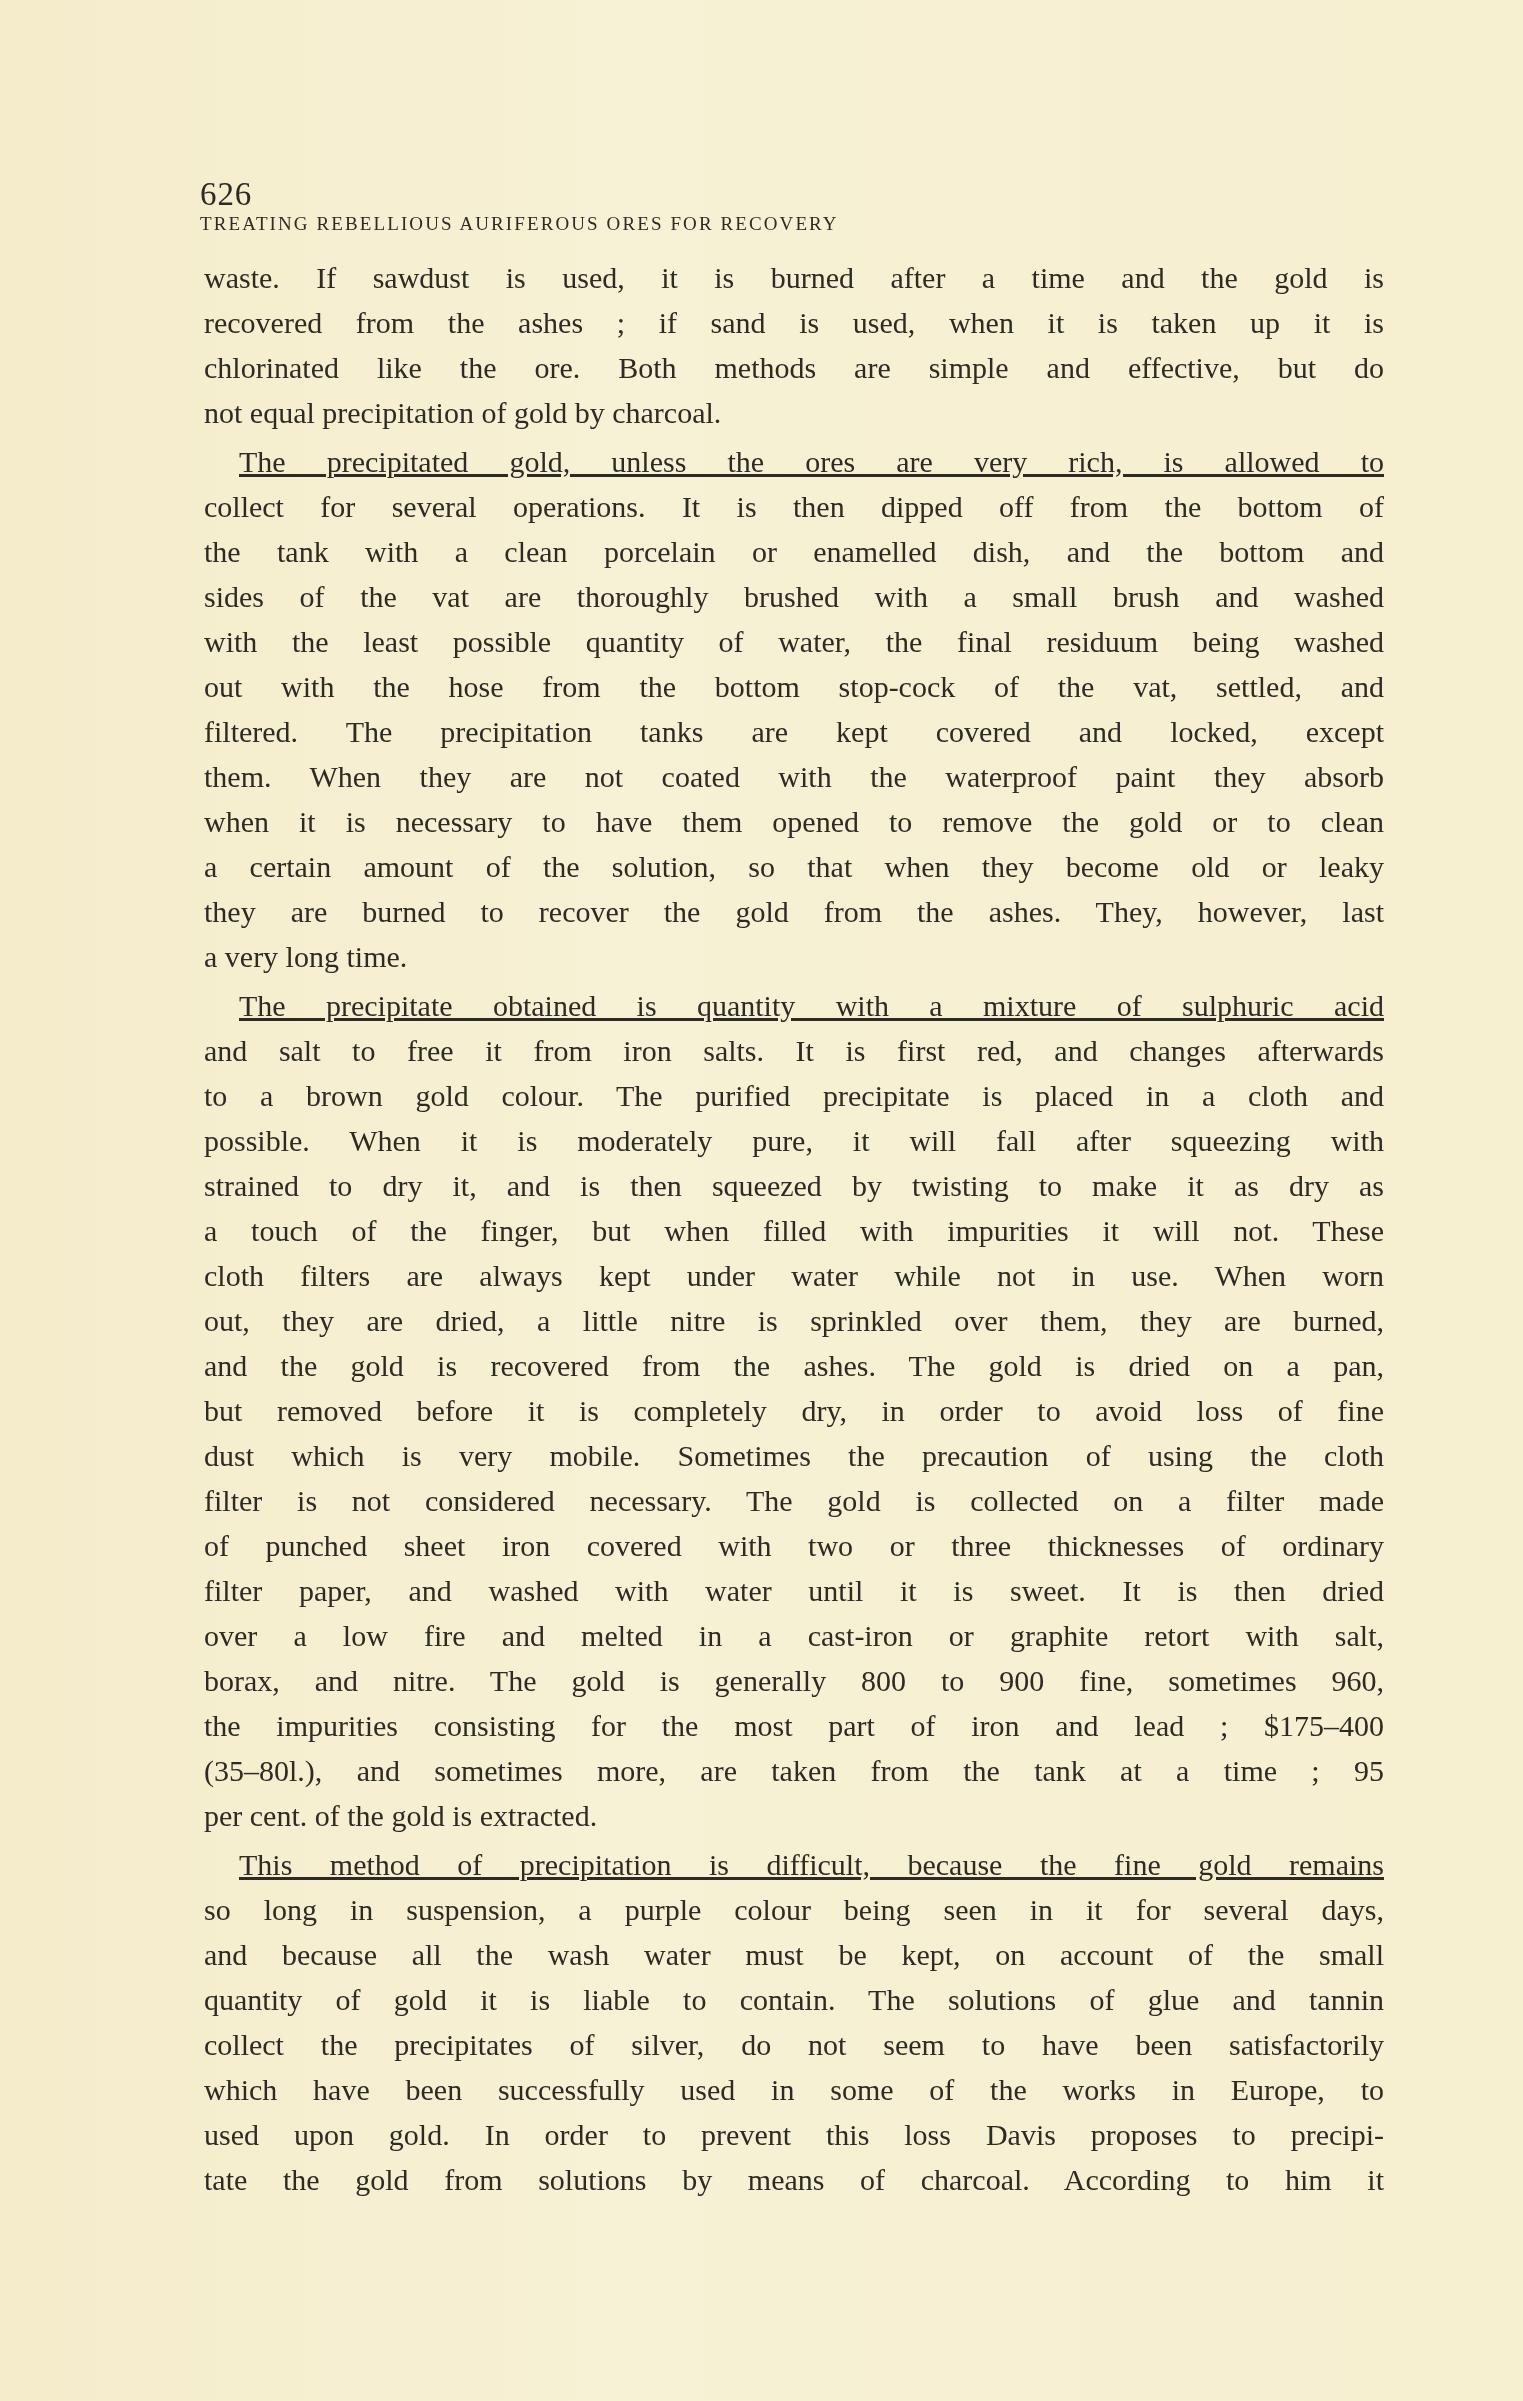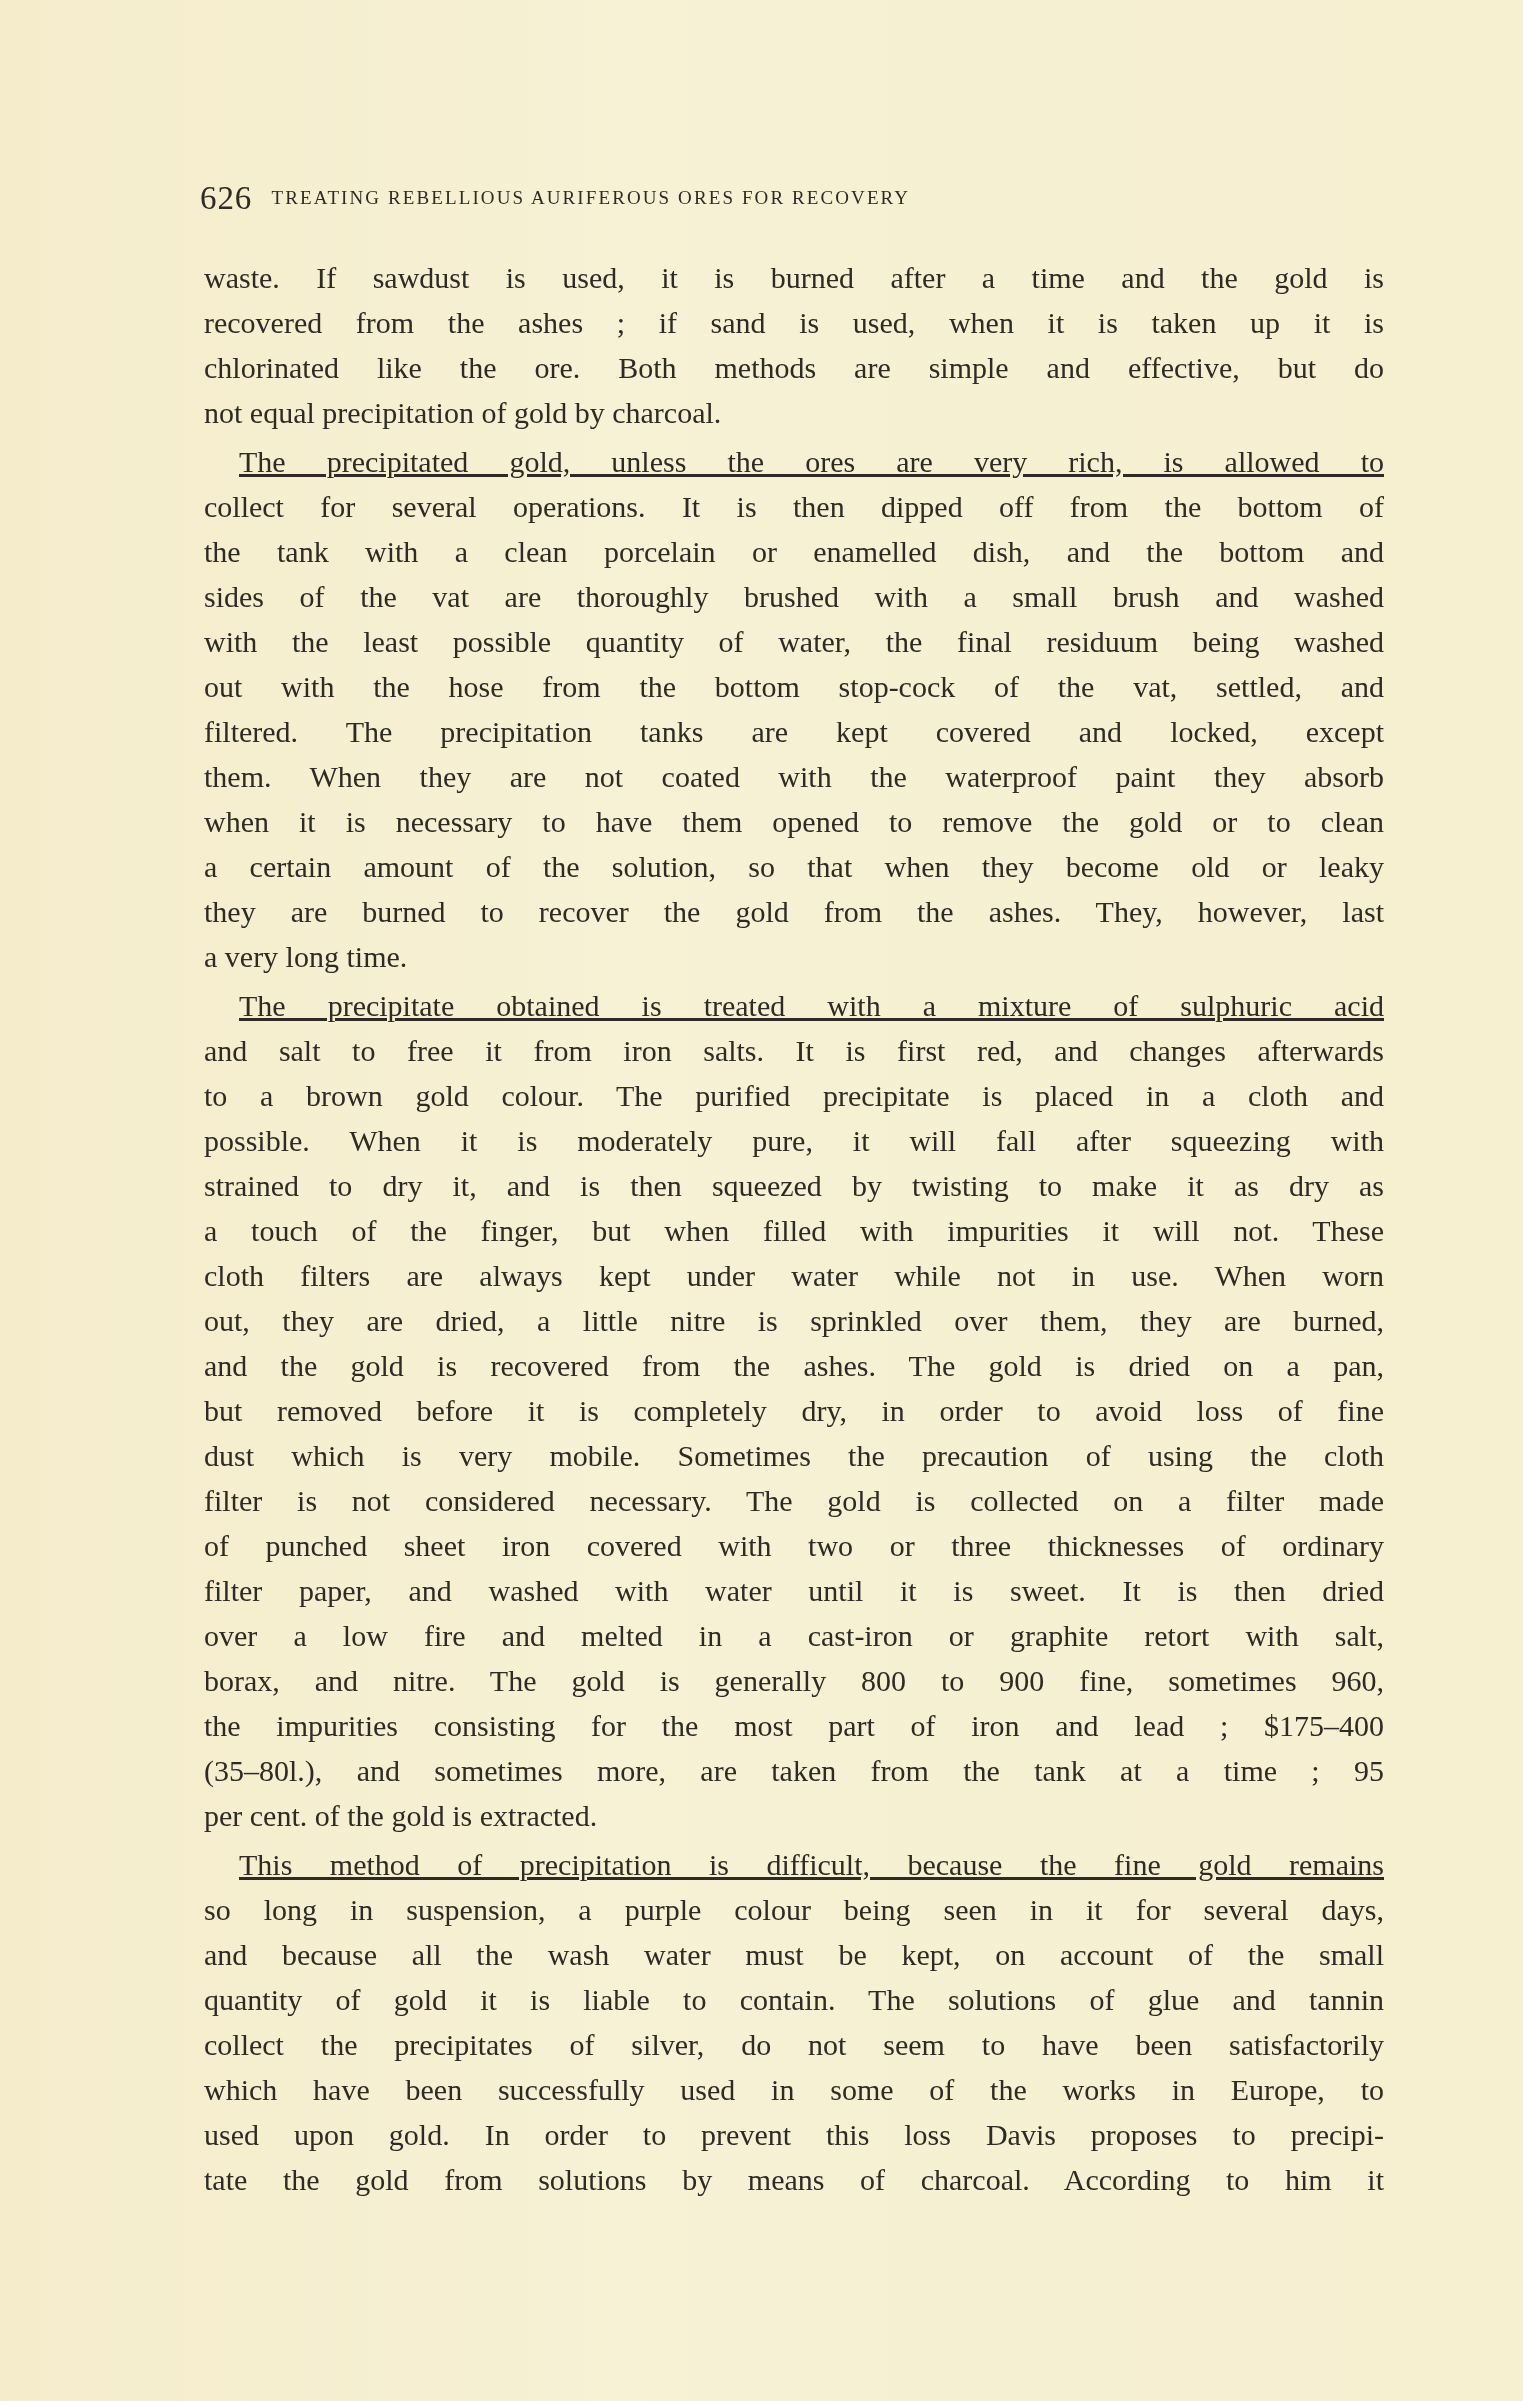--- a/index.html
+++ b/index.html
@@ -17,24 +17,25 @@
     color: #2e2b25;
   }
   .page {
     position: absolute;
     left: 200px;
     top: 176px;
     width: 1188px;
   }
   .running-head {
     display: flex;
-    align-items: center;
+    align-items: flex-start;
     height: 44px;
     margin-bottom: 35px;
     white-space: nowrap;
+    flex-direction: column;
   }
   .page-number {
     font-size: 33px;
     letter-spacing: 0.9px;
     margin-right: 19.3px;
   }
   .running-title {
     font-size: 19px;
     letter-spacing: 2.1px;
     text-transform: uppercase;
@@ -90,21 +91,21 @@
       <span class="line">out with the hose from the bottom stop-cock of the vat, settled, and</span>
       <span class="line">filtered. The precipitation tanks are kept covered and locked, except</span>
       <span class="line">them. When they are not coated with the waterproof paint they absorb</span>
       <span class="line">when it is necessary to have them opened to remove the gold or to clean</span>
       <span class="line">a certain amount of the solution, so that when they become old or leaky</span>
       <span class="line">they are burned to recover the gold from the ashes. They, however, last</span>
       <span class="line last">a very long time.</span>
     </div>
 
     <div class="para indent">
-      <span class="line first">The precipitate obtained is treated with a mixture of sulphuric acid</span>
+      <span class="line first">The precipitate obtained is quantity with a mixture of sulphuric acid</span>
       <span class="line">and salt to free it from iron salts. It is first red, and changes afterwards</span>
       <span class="line">to a brown gold colour. The purified precipitate is placed in a cloth and</span>
       <span class="line">possible. When it is moderately pure, it will fall after squeezing with</span>
       <span class="line">strained to dry it, and is then squeezed by twisting to make it as dry as</span>
       <span class="line">a touch of the finger, but when filled with impurities it will not. These</span>
       <span class="line">cloth filters are always kept under water while not in use. When worn</span>
       <span class="line">out, they are dried, a little nitre is sprinkled over them, they are burned,</span>
       <span class="line">and the gold is recovered from the ashes. The gold is dried on a pan,</span>
       <span class="line">but removed before it is completely dry, in order to avoid loss of fine</span>
       <span class="line">dust which is very mobile. Sometimes the precaution of using the cloth</span>

